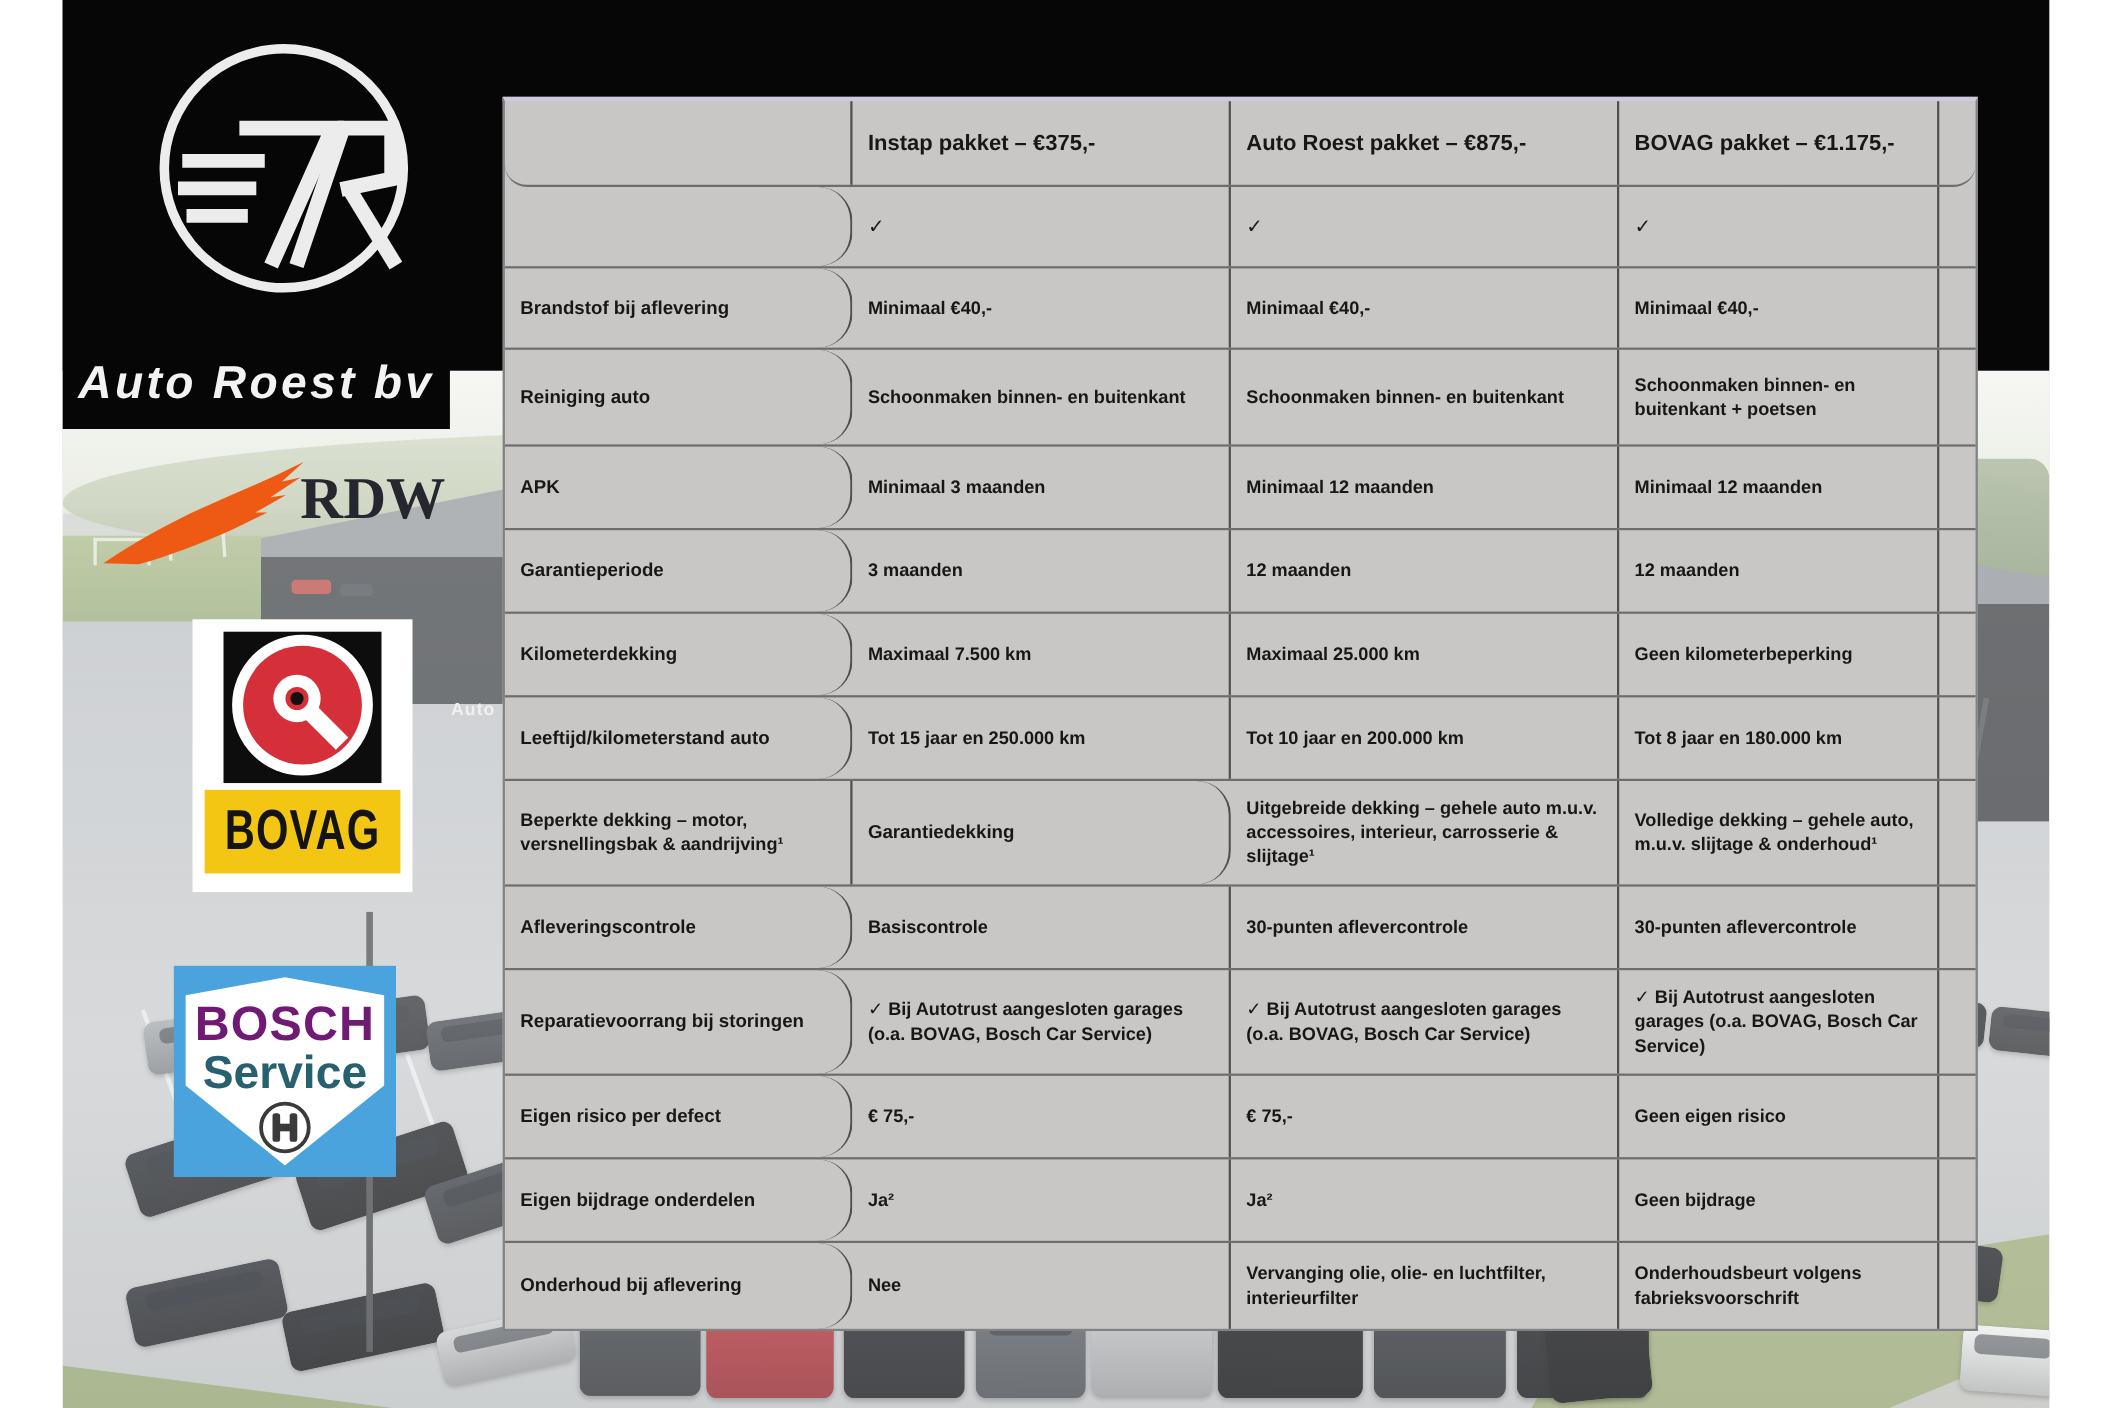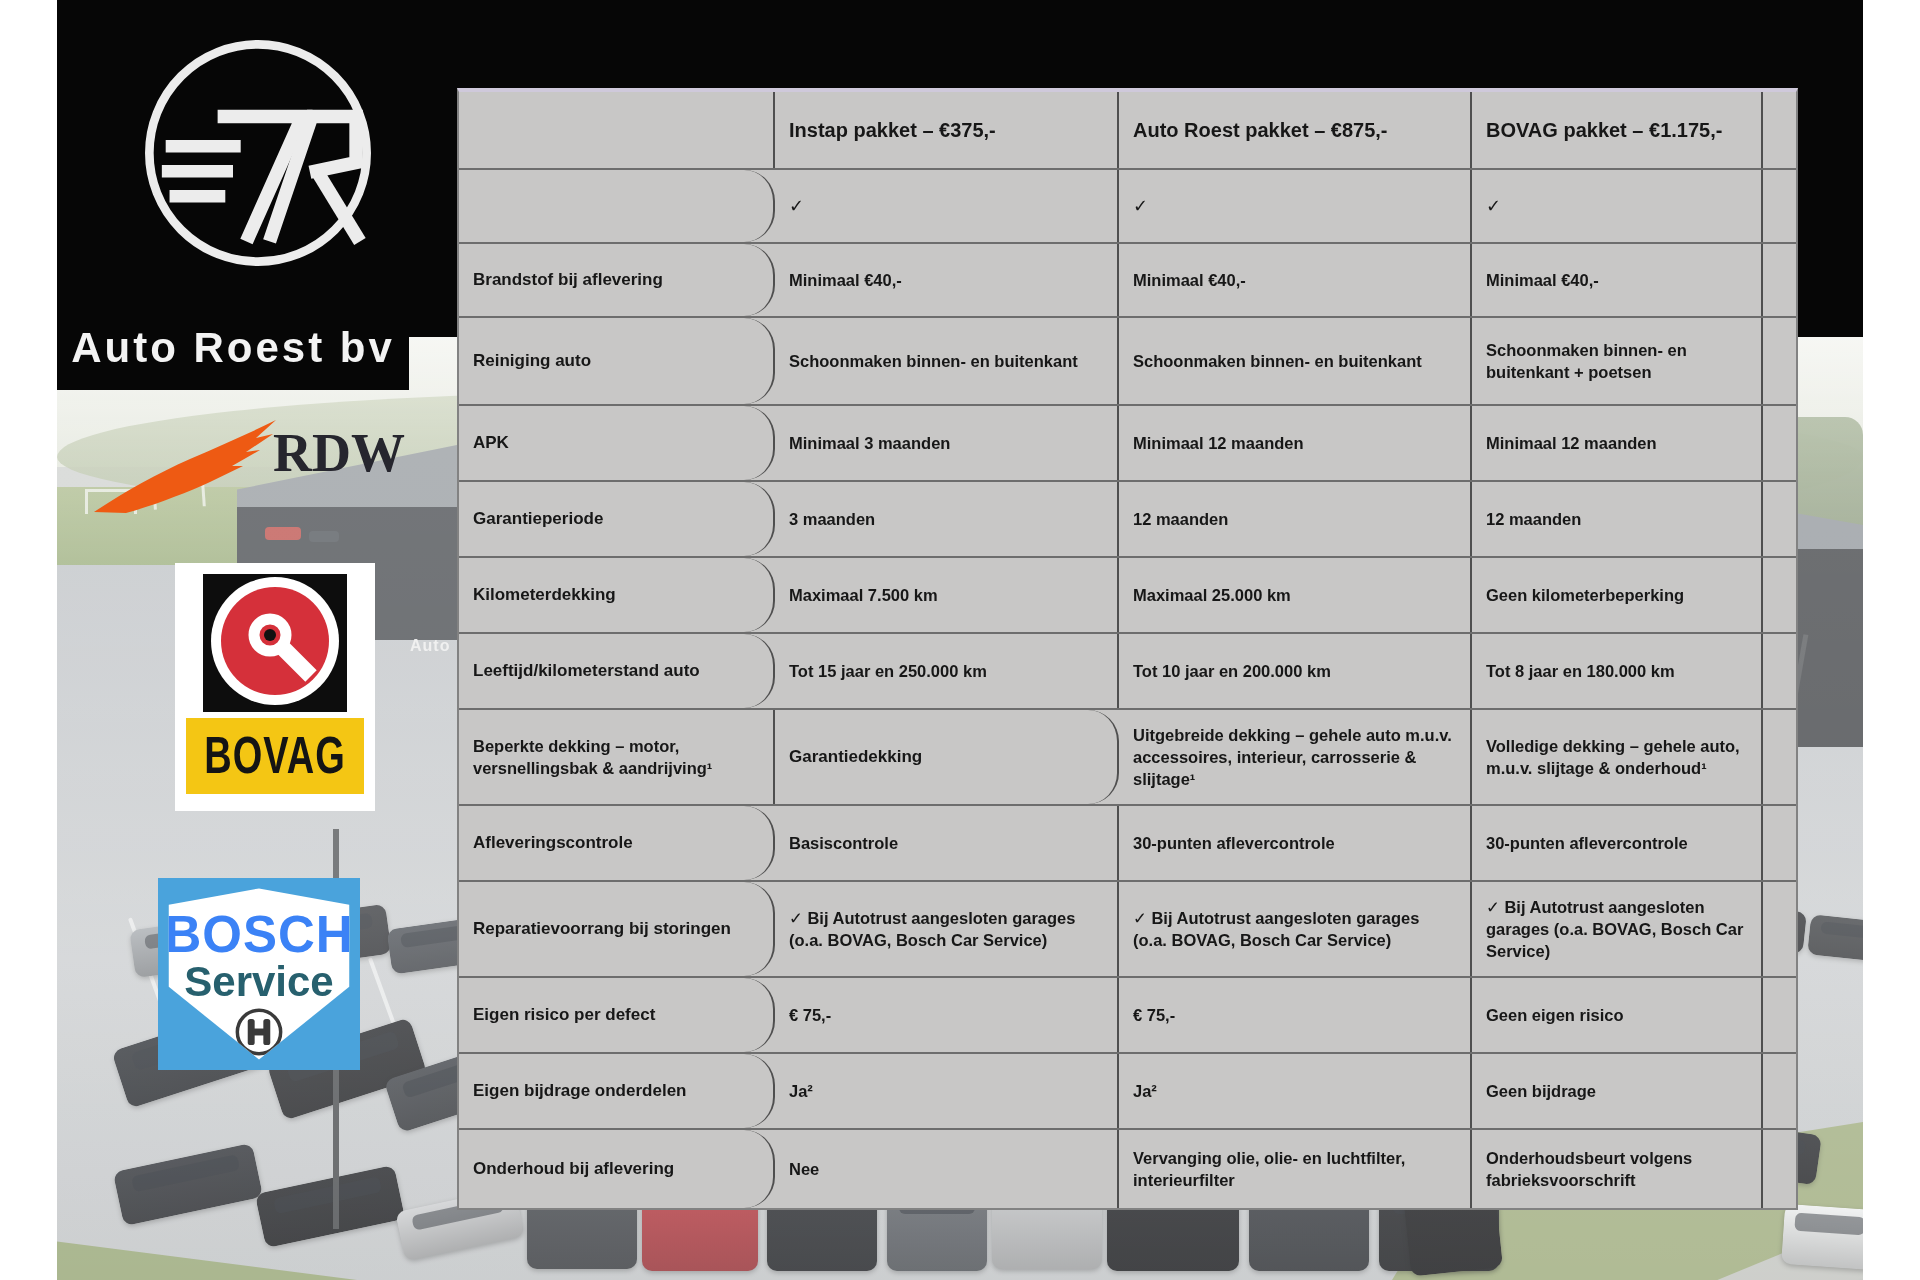--- a/index.html
+++ b/index.html
@@ -24,38 +24,38 @@
   .grassR{position:absolute;left:1335px;top:785px;width:471px;height:158px;background:#9aa877;clip-path:polygon(12% 42%,100% 0,100% 100%,0 100%);}
   .pathR{position:absolute;left:1598px;top:868px;width:208px;height:75px;background:#c0c2bd;clip-path:polygon(30% 100%,100% 20%,100% 100%);}
   .pline{position:absolute;background:rgba(255,255,255,.55);height:4px;border-radius:2px;}
   .car{position:absolute;border-radius:10px;box-shadow:0 2px 5px rgba(0,0,0,.28);}
   .car .glass{position:absolute;left:12%;right:12%;top:14%;height:30%;background:rgba(22,28,34,.55);border-radius:6px;}
   .pole{position:absolute;background:#3e4144;}
   .veil{position:absolute;inset:0;background:linear-gradient(rgba(255,255,255,.34),rgba(255,255,255,.30) 60%,rgba(255,255,255,.22));pointer-events:none;}
 
   
   .band{position:absolute;left:57px;top:0;width:1806px;height:337px;background:#060606;}
-  .logo-box{position:absolute;left:57px;top:0;width:352px;height:390px;background:#060606;}
+  .logo-box{position:absolute;left:57px;top:0;width:352px;height:390px;background:#060606;font-style:italic;}
   .monogram{position:absolute;left:76px;top:28px;}
   .brand-name{position:absolute;left:0;bottom:18px;width:100%;text-align:center;color:#f3f3f3;
               font-size:42px;font-weight:bold;letter-spacing:3px;}
 
   
   .rdw{position:absolute;left:85px;top:408px;width:310px;height:110px;}
   .rdw-word{position:absolute;left:188px;top:14px;font-family:"Liberation Serif","DejaVu Serif",serif;
             font-weight:bold;font-size:54px;color:#26262e;}
   .bovag{position:absolute;left:175px;top:563px;width:200px;height:248px;background:#ffffff;padding:0;}
   .bovag svg{display:block;margin:11px auto 0;}
   .bovag-band{margin:6px 11px 0;height:76px;background:#f4c614;display:flex;align-items:center;justify-content:center;}
   .bovag-band span{font-size:38px;font-weight:bold;color:#141414;letter-spacing:1px;transform:scaleY(1.35);}
   .bosch{position:absolute;left:158px;top:878px;width:202px;height:192px;background:#4aa3dc;}
   .bosch-shield{position:absolute;left:7px;top:5px;right:7px;bottom:5px;background:#ffffff;
             clip-path:polygon(2% 12%,50% 3%,98% 12%,98% 57%,50% 97%,2% 57%);
             display:flex;flex-direction:column;align-items:center;justify-content:flex-start;padding-top:26px;box-sizing:border-box;}
-  .bosch-line1{color:#3b82f6;font-weight:800;font-size:51px;letter-spacing:1px;line-height:1;}
+  .bosch-line1{color:#701a75;font-weight:800;font-size:44px;letter-spacing:1px;line-height:1;}
   .bosch-line2{color:#27606e;font-weight:bold;font-size:42px;line-height:1.05;}
 
   
   .pkg-table{position:absolute;left:457px;top:88px;width:1341px;box-sizing:border-box;
              border:2px solid #828282;border-top:4px solid #cfc9db;background:#c8c7c6;
              color:#171717;}
   .trow{display:grid;grid-template-columns:316px 344px 353px 291px 1fr;border-bottom:2px solid #6d6d6d;}
   .trow:last-child{border-bottom:none;}
   .tcell{display:flex;align-items:center;padding:8px 14px;border-right:2px solid #4f4f4f;
          font-weight:bold;font-size:16.5px;line-height:1.35;box-sizing:border-box;}
@@ -211,21 +211,21 @@
       <svg width="52" height="52" viewBox="0 0 60 60" style="margin-top:2px;">
         <circle cx="30" cy="30" r="25" fill="#ffffff" stroke="#3a3a3a" stroke-width="4"></circle>
         <rect x="17" y="15" width="8" height="30" rx="3" fill="#3a3a3a"></rect>
         <rect x="35" y="15" width="8" height="30" rx="3" fill="#3a3a3a"></rect>
         <rect x="22" y="26" width="16" height="8" fill="#3a3a3a"></rect>
       </svg>
     </div>
   </div>
 
   <div class="pkg-table" id="pkgTable">
-      <div class="trow" style="min-height: 76px;">
+      <div class="trow" style="min-height: 76px; border-radius: 20px;">
         <div class="tcell hdr"></div>
         <div class="tcell hdr">Instap pakket – €375,-</div>
         <div class="tcell hdr">Auto Roest pakket – €875,-</div>
         <div class="tcell hdr">BOVAG pakket – €1.175,-</div>
         <div class="tcell hdr"></div>
       </div>
       <div class="trow" style="min-height: 72px;">
         <div class="tcell lbl"></div>
         <div class="tcell chk">✓</div>
         <div class="tcell chk">✓</div>

